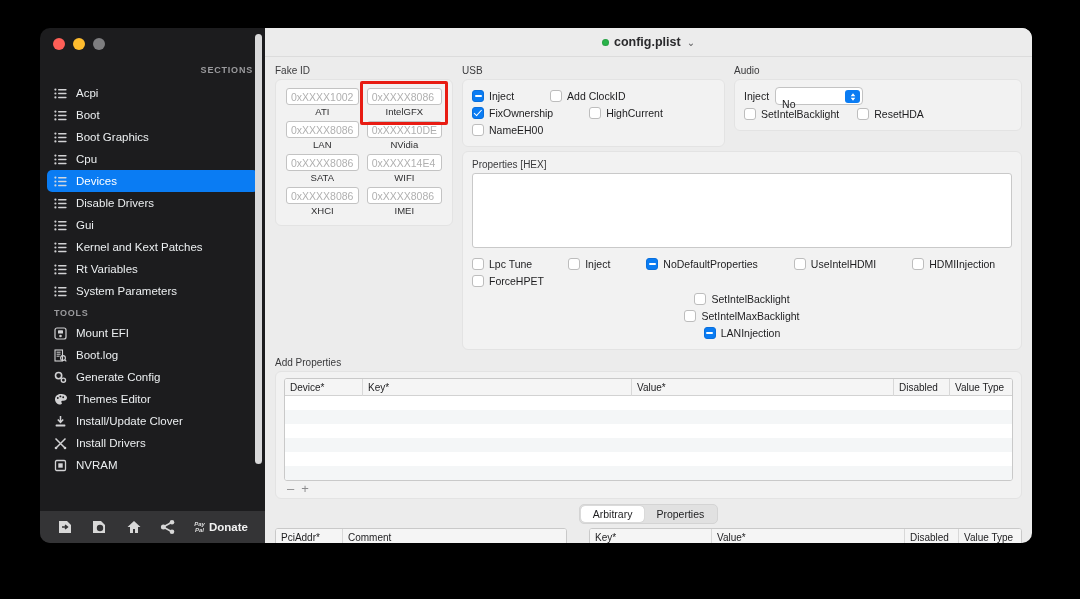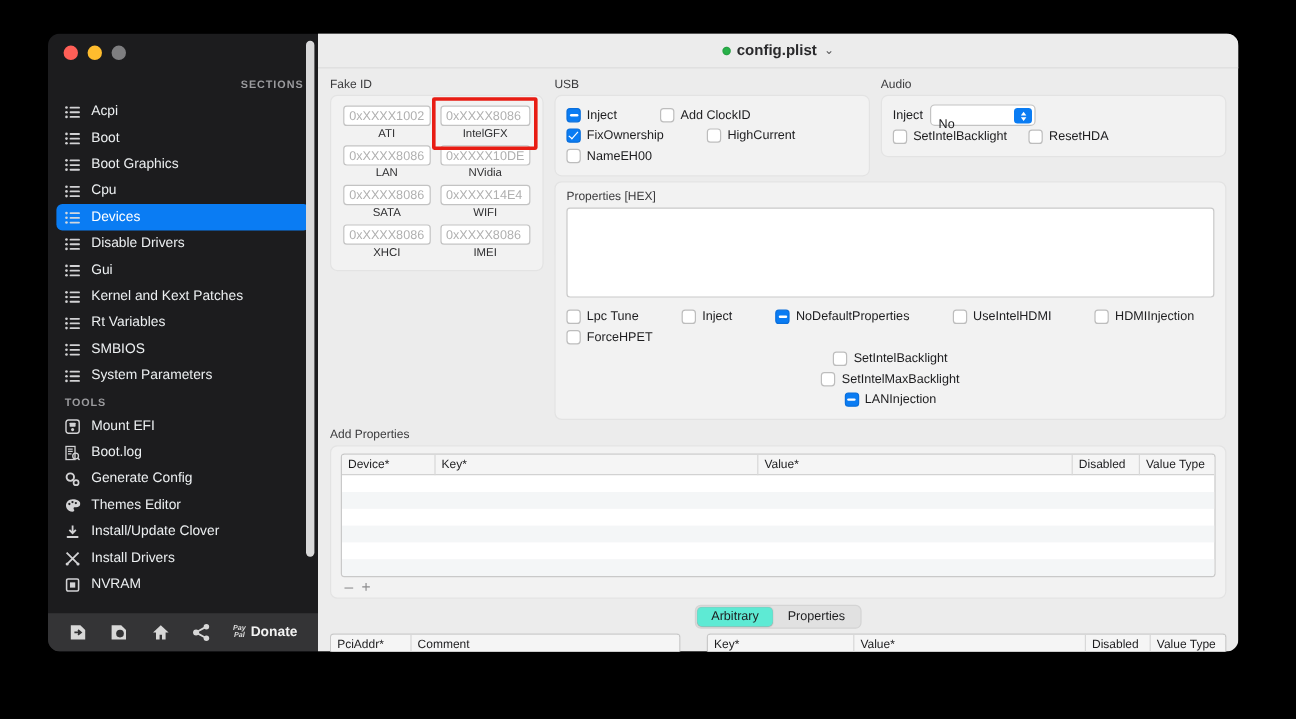--- a/index.html
+++ b/index.html
@@ -208,21 +208,21 @@
   .pm span { font-size: 13px; color: #8c8c8e; line-height: 11px; }
 
   .tabs { display: flex; justify-content: center; margin-bottom: 4px; }
   .tabseg {
     display: flex; background: #e1e1e1; border-radius: 5px; padding: 1px;
     border: 1px solid #d4d4d4;
   }
   .tab {
     font-size: 10.5px; color: #1d1d1f; padding: 2px 12px; border-radius: 4px;
   }
-  .tab.active { background: #5eead4; box-shadow: 0 0 1px rgba(0,0,0,.3); }
+  .tab.active { background: #ffffff; box-shadow: 0 0 1px rgba(0,0,0,.3); }
 
   .bottom { display: flex; gap: 0; align-items: flex-start; }
   .bl { width: 292px; }
   .br { flex: 1; }
   .arrowcol {
     width: 22px; display: flex; align-items: center; justify-content: center;
     padding-top: 34px;
   }
 </style>
 </head>
@@ -368,35 +368,20 @@
                     <circle cx="1.4" cy="2.6" r="1.1"></circle>
                     <circle cx="1.4" cy="6.5" r="1.1"></circle>
                     <circle cx="1.4" cy="10.4" r="1.1"></circle>
                     <rect x="4" y="1.9" width="8.6" height="1.5" rx=".7"></rect>
                     <rect x="4" y="5.8" width="8.6" height="1.5" rx=".7"></rect>
                     <rect x="4" y="9.7" width="8.6" height="1.5" rx=".7"></rect>
                   </g>
                 </svg>
               </span>
               <span>Rt Variables</span>
-            </div>
-            <div class="side-item">
-              <span class="si-ico">
-                <svg viewBox="0 0 13 13" width="13" height="13">
-                  <g fill="#dcdcde">
-                    <circle cx="1.4" cy="2.6" r="1.1"></circle>
-                    <circle cx="1.4" cy="6.5" r="1.1"></circle>
-                    <circle cx="1.4" cy="10.4" r="1.1"></circle>
-                    <rect x="4" y="1.9" width="8.6" height="1.5" rx=".7"></rect>
-                    <rect x="4" y="5.8" width="8.6" height="1.5" rx=".7"></rect>
-                    <rect x="4" y="9.7" width="8.6" height="1.5" rx=".7"></rect>
-                  </g>
-                </svg>
-              </span>
-              <span>SMBIOS</span>
             </div>
             <div class="side-item">
               <span class="si-ico">
                 <svg viewBox="0 0 13 13" width="13" height="13">
                   <g fill="#dcdcde">
                     <circle cx="1.4" cy="2.6" r="1.1"></circle>
                     <circle cx="1.4" cy="6.5" r="1.1"></circle>
                     <circle cx="1.4" cy="10.4" r="1.1"></circle>
                     <rect x="4" y="1.9" width="8.6" height="1.5" rx=".7"></rect>
                     <rect x="4" y="5.8" width="8.6" height="1.5" rx=".7"></rect>

